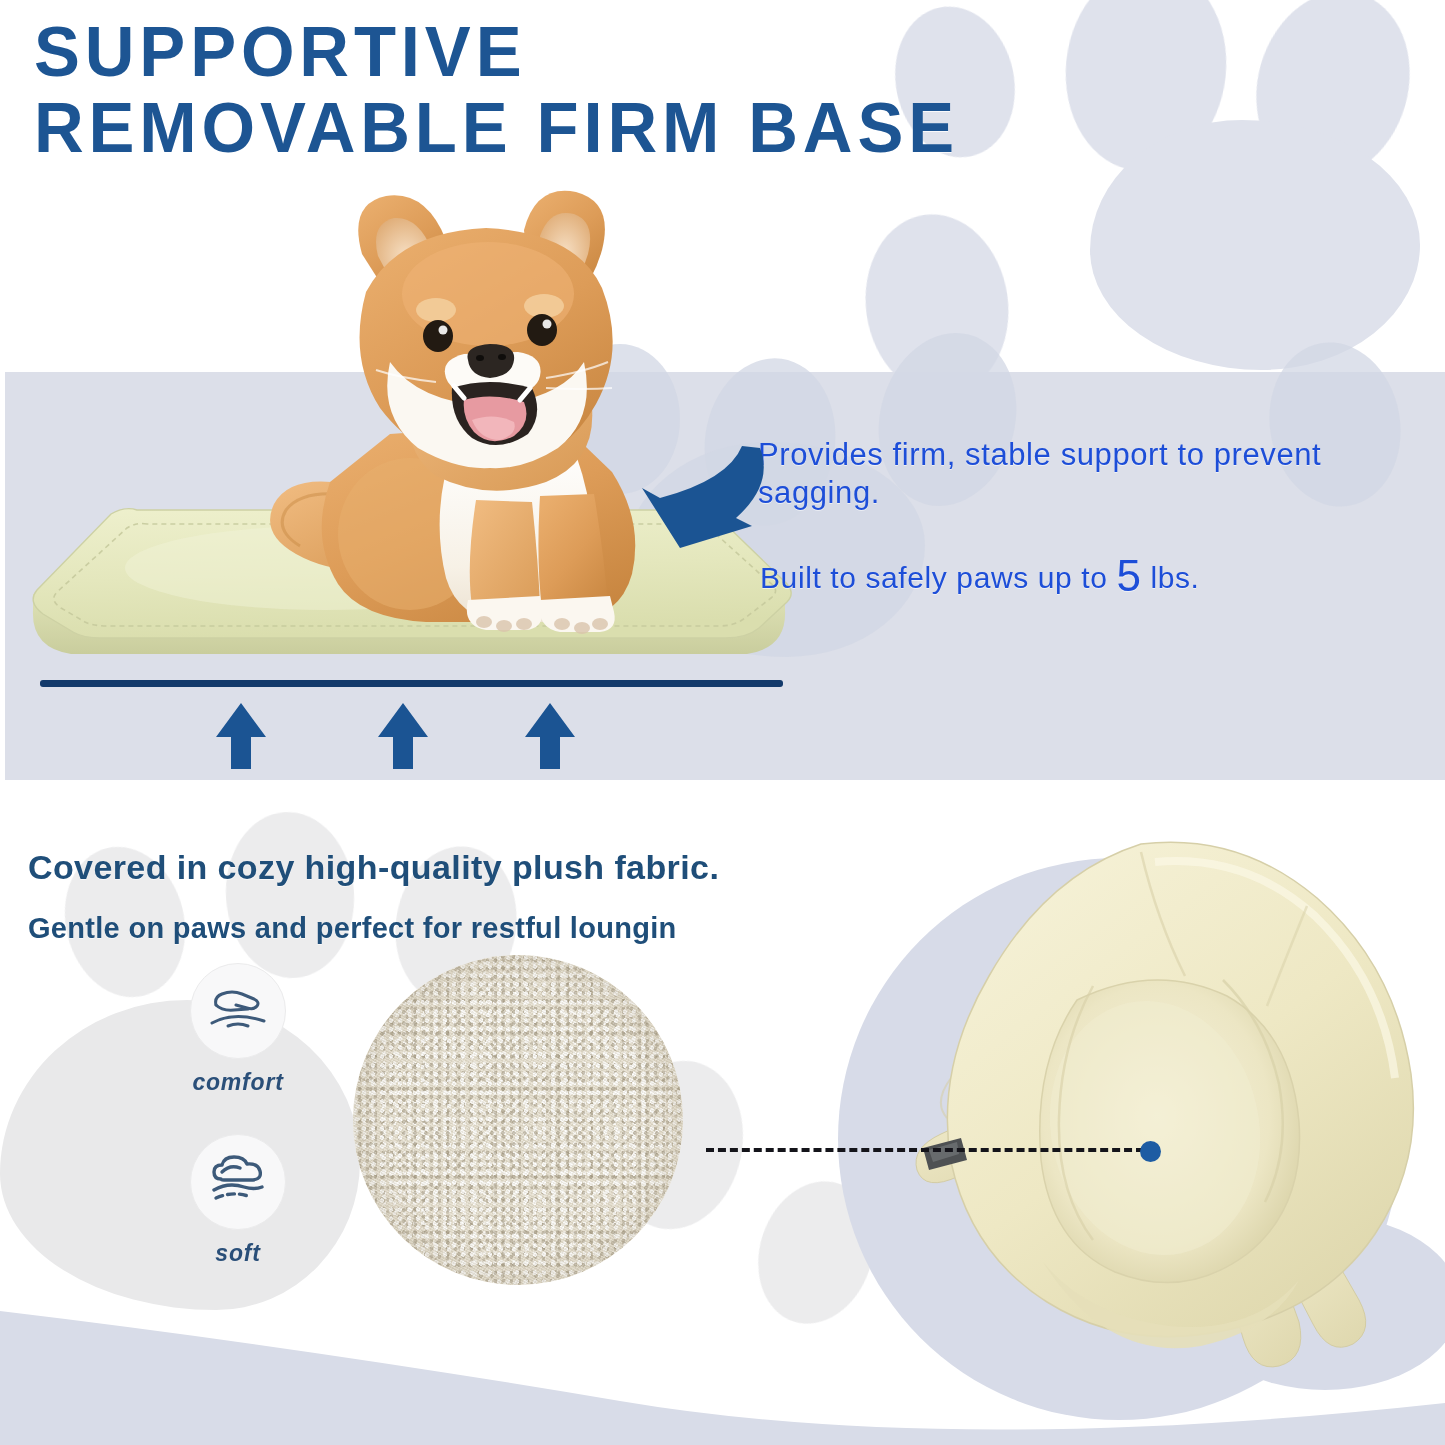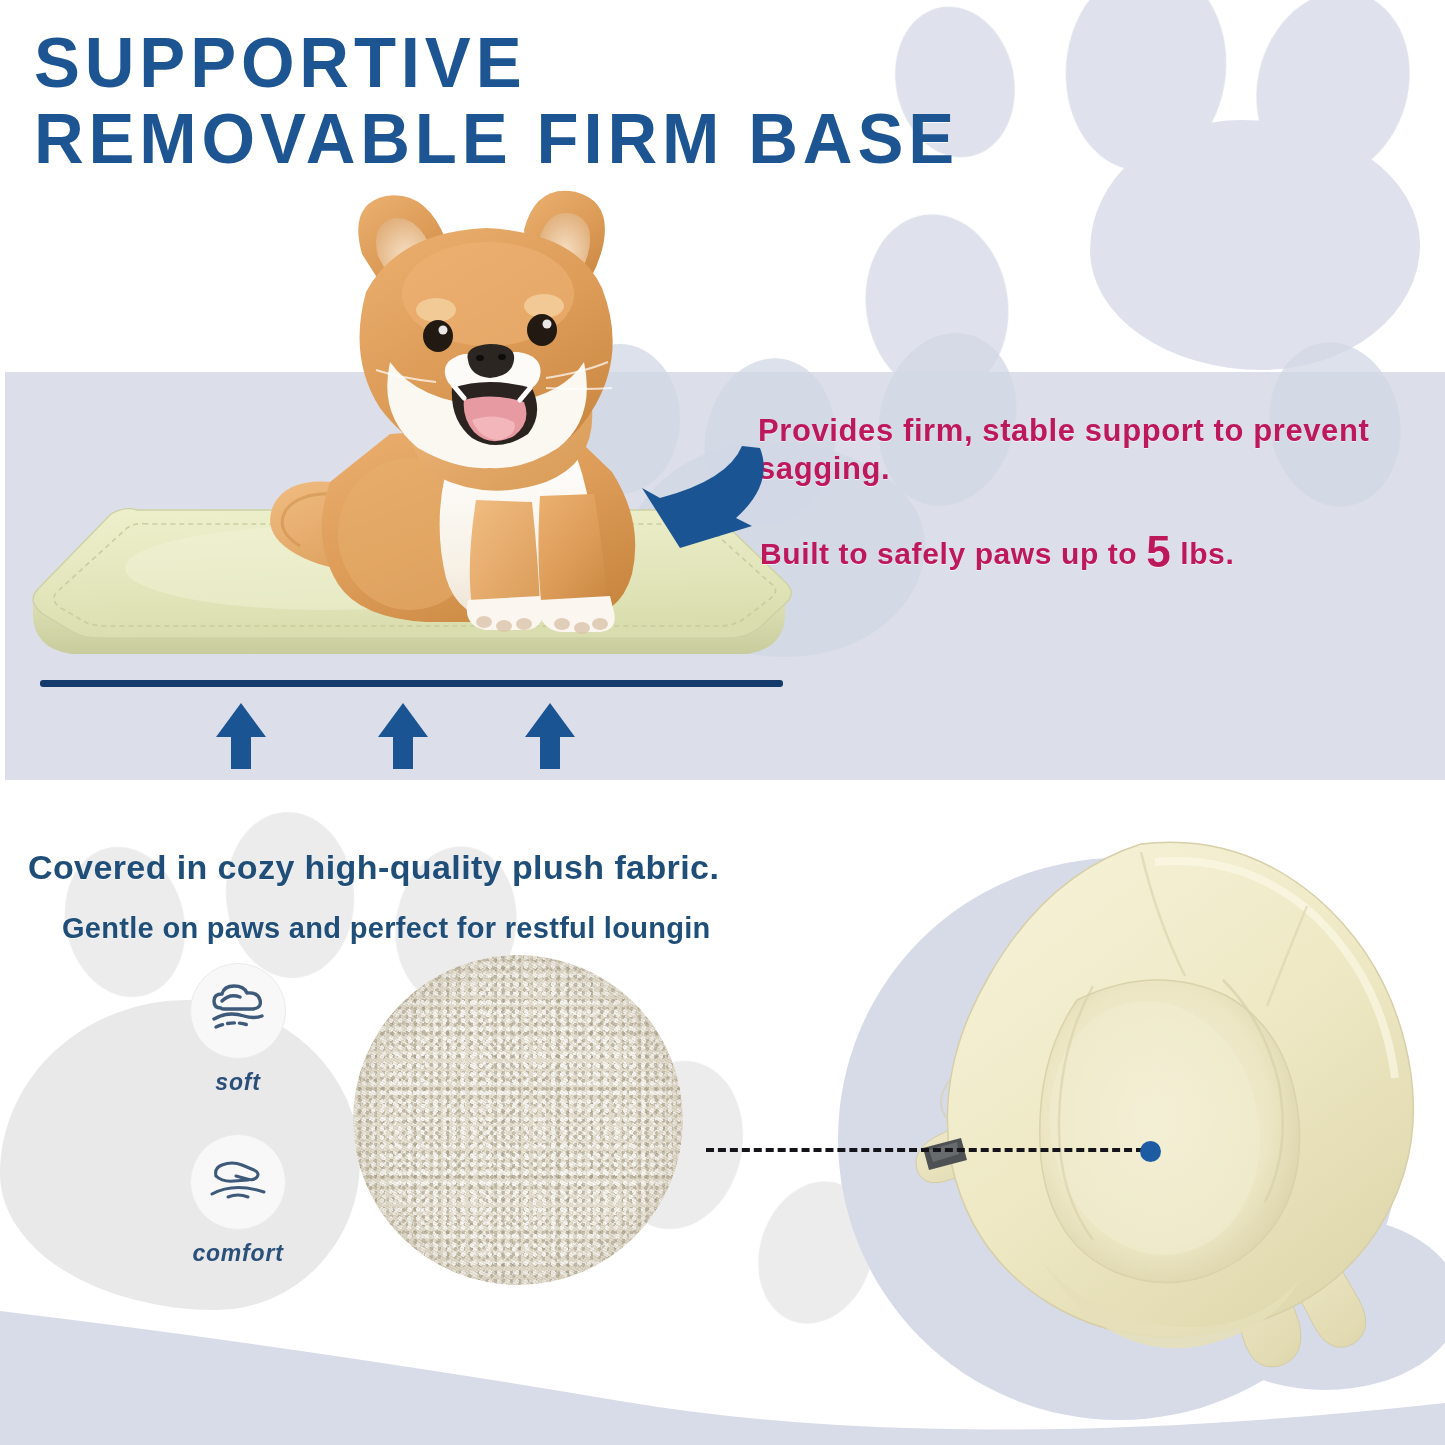--- a/index.html
+++ b/index.html
@@ -23,21 +23,21 @@
     border-radius: 50%;
     filter: blur(0.3px);
   }
   .paw-blob.gray { background: #ececed; }
   .paw-blob.gray2 { background: #e9e9ea; }
 
   
   .title-wrap {
     position: absolute;
     left: 34px;
-    top: 25px;
+    top: 14px;
     width: 1330px;
     z-index: 30;
   }
   .title-line {
     font-family: "Liberation Sans", sans-serif;
     font-weight: bold;
     font-size: 71px;
     line-height: 76px;
     letter-spacing: 5px;
     color: #1d5593;
@@ -101,25 +101,26 @@
     position: absolute;
     z-index: 20;
     width: 50px;
     height: 66px;
   }
 
   
   .callout {
     position: absolute;
     z-index: 25;
-    color: #be185d;
-    font-weight: bold;
+    color: #1d4ed8;
+    font-weight: normal;
     font-family: "Liberation Sans", sans-serif;
     letter-spacing: 0.6px;
     text-shadow: 0 1px 0 rgba(255,255,255,0.55);
+    margin-top: 24px;
   }
   #callout-1 {
     left: 758px;
     top: 412px;
     width: 660px;
     font-size: 31px;
     line-height: 38px;
   }
   #callout-2 {
     left: 760px;
@@ -160,21 +161,20 @@
     position: absolute;
     left: 28px;
     top: 912px;
     z-index: 30;
     color: #1f4e79;
     font-weight: bold;
     font-size: 29px;
     letter-spacing: 0.3px;
     white-space: nowrap;
     text-shadow: 0 1px 0 rgba(255,255,255,0.6);
-    margin-left: 34px;
   }
 
   
   .feature-col {
     position: absolute;
     left: 186px;
     top: 963px;
     width: 104px;
     z-index: 30;
   }
@@ -547,51 +547,51 @@
 
   <div class="dash-line"></div>
   <div class="dash-dot"></div>
 
   <div class="swatch">
     <div class="swatch-inner"></div>
     <div class="swatch-inner2"></div>
   </div>
 
   <div class="feature-col">
+
+    <div class="feature">
+      <div class="feature-circle">
+        <span>
+          <svg width="60" height="52" viewBox="0 0 60 52" fill="none" stroke="#3d5a7a" stroke-width="3" stroke-linecap="round" stroke-linejoin="round">
+            <path d="M8,22 Q6,14 14,11 Q24,7 34,11 L46,16 Q52,19 49,23
+                     Q46,27 39,25 L28,22"></path>
+            <path d="M8,22 Q14,28 26,27 L40,26"></path>
+            <path d="M4,40 Q26,28 56,38"></path>
+            <path d="M20,43 Q30,39 40,43"></path>
+          </svg>
+        </span>
+      </div>
+      <div class="feature-label">comfort</div>
+    </div>
 
     <div class="feature">
       <div class="feature-circle">
         <span>
           <svg width="60" height="52" viewBox="0 0 60 52" fill="none" stroke="#3d5a7a" stroke-width="3.4" stroke-linecap="round" stroke-linejoin="round">
             <path d="M13,25 Q6,25 6,18 Q6,11 14,11 Q16,3 26,3 Q36,3 39,10
                      Q50,9 52,17 Q54,25 45,26 L16,26 Q13,26 13,25 Z"></path>
             <path d="M14,18 Q22,10 32,14"></path>
             <path d="M6,36 Q20,28 36,33 Q46,36 54,33"></path>
             <path d="M8,44 Q24,37 40,42" stroke-dasharray="7 5"></path>
           </svg>
         </span>
       </div>
       <div class="feature-label">soft</div>
     </div>
 
-    <div class="feature">
-      <div class="feature-circle">
-        <span>
-          <svg width="60" height="52" viewBox="0 0 60 52" fill="none" stroke="#3d5a7a" stroke-width="3" stroke-linecap="round" stroke-linejoin="round">
-            <path d="M8,22 Q6,14 14,11 Q24,7 34,11 L46,16 Q52,19 49,23
-                     Q46,27 39,25 L28,22"></path>
-            <path d="M8,22 Q14,28 26,27 L40,26"></path>
-            <path d="M4,40 Q26,28 56,38"></path>
-            <path d="M20,43 Q30,39 40,43"></path>
-          </svg>
-        </span>
-      </div>
-      <div class="feature-label">comfort</div>
-    </div>
-
 
   </div>
 
   <div class="bottom-wave">
     <svg width="1445" height="160" viewBox="0 0 1445 160" preserveAspectRatio="none">
       <path d="M0,26 Q300,62 620,116 Q950,172 1445,118 L1445,160 L0,160 Z" fill="#d8dce8"></path>
     </svg>
   </div>
 
 </div>

